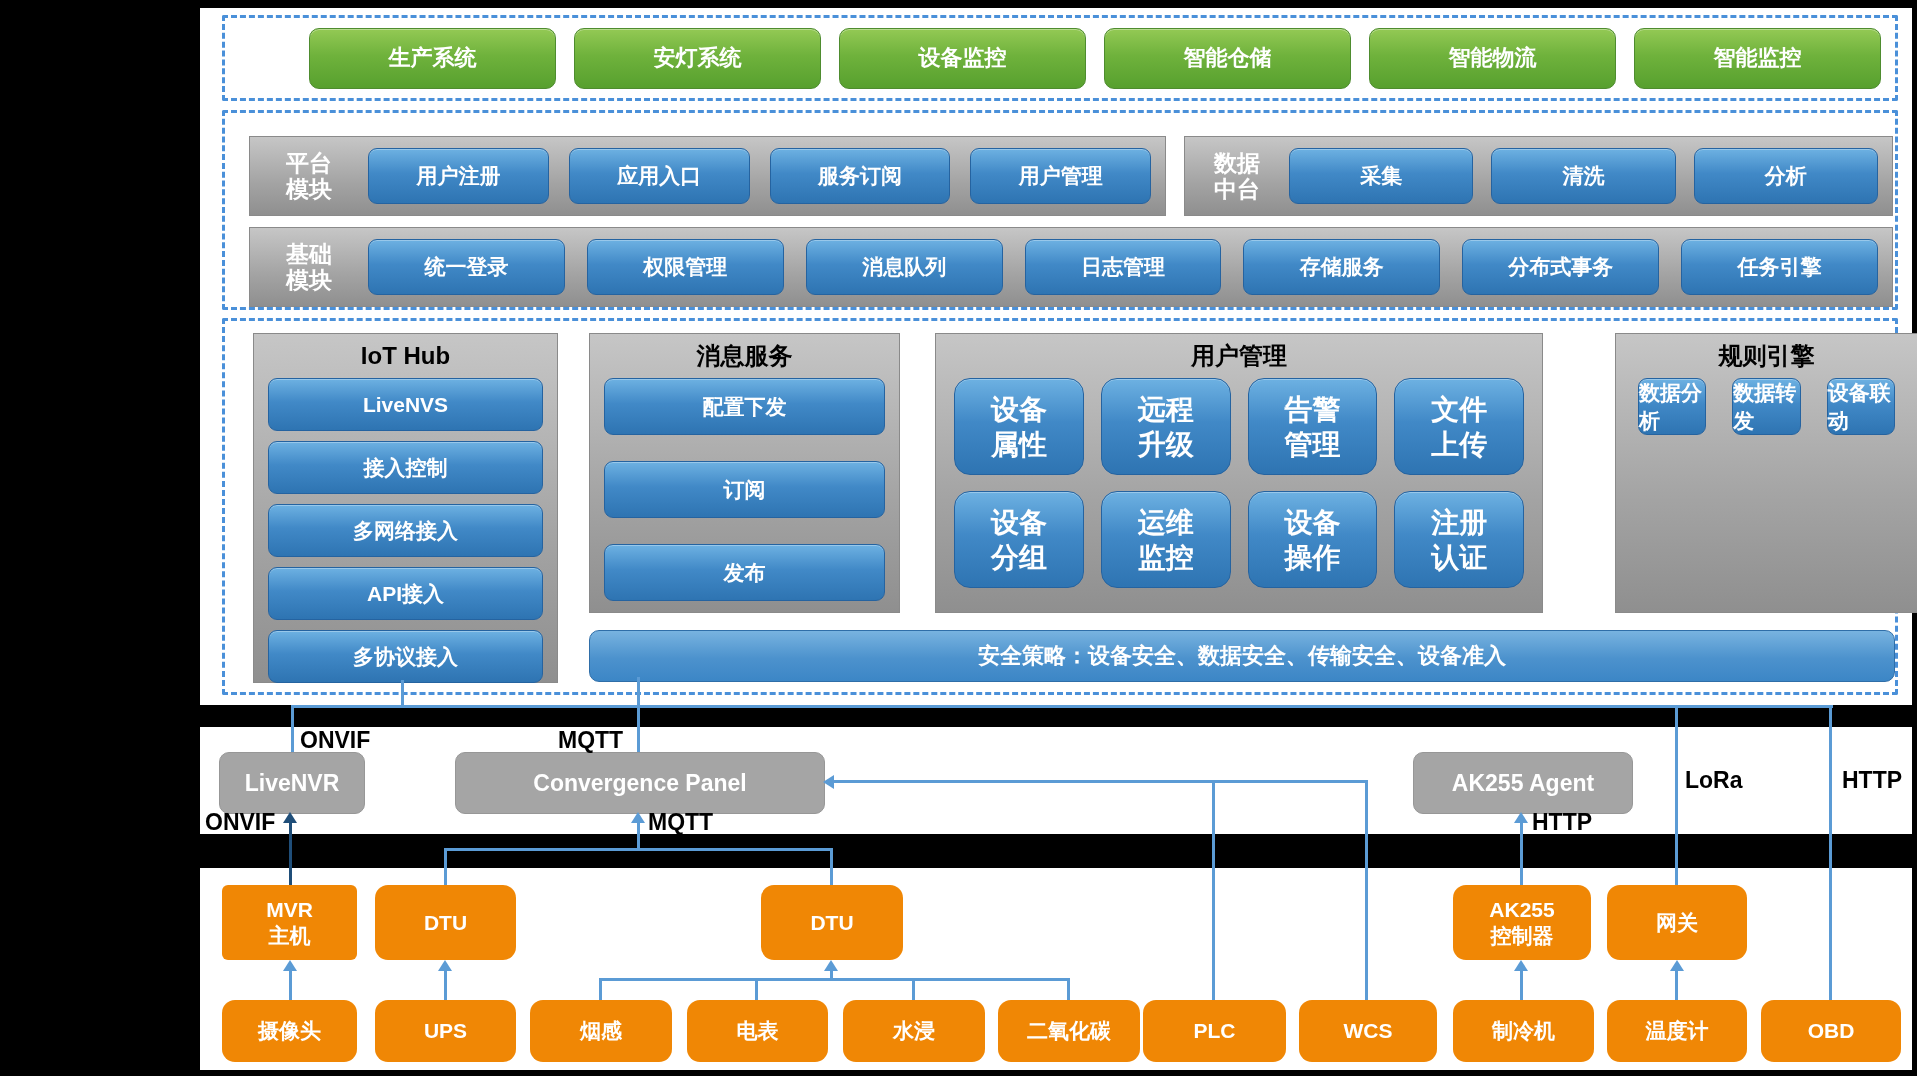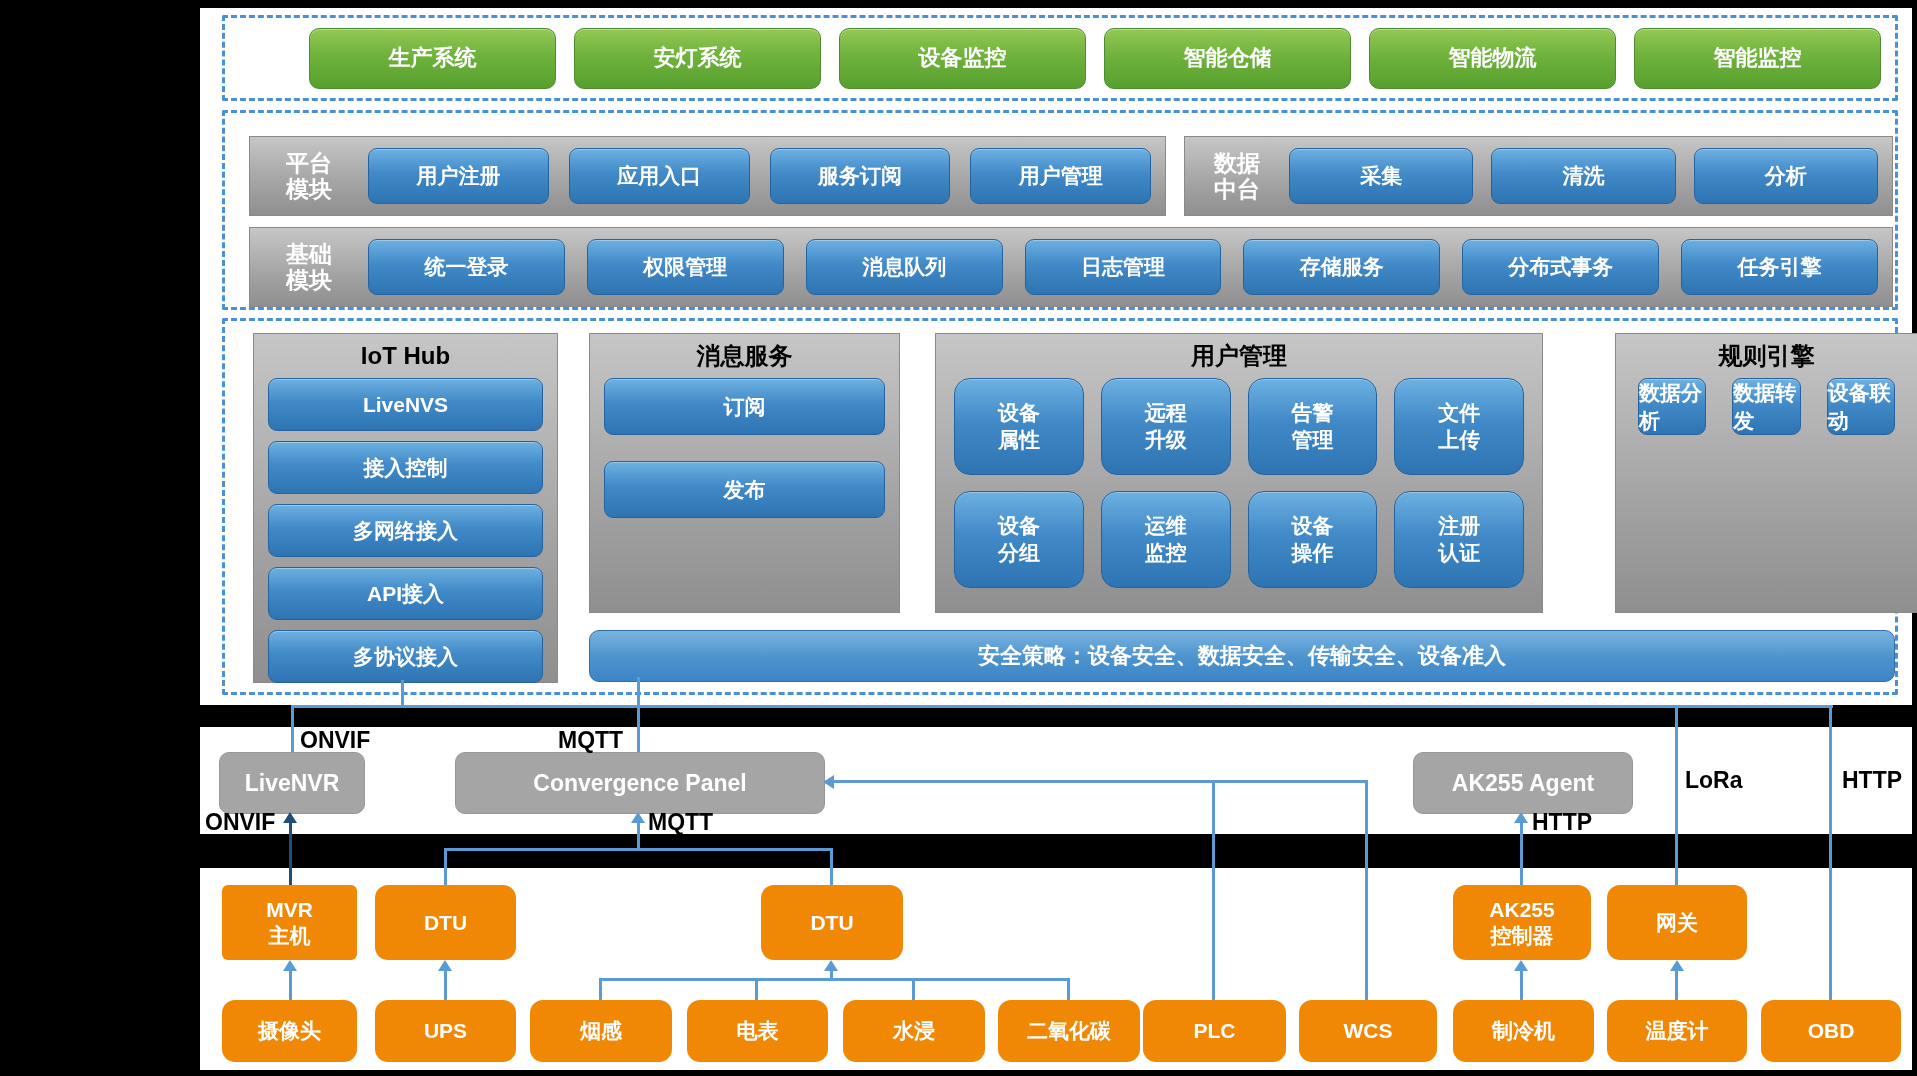--- a/index.html
+++ b/index.html
@@ -16,21 +16,21 @@
     display:flex;align-items:center;justify-content:center;box-shadow:inset 0 1px 0 rgba(255,255,255,.35);}
   
   .gray-panel{position:absolute;background:linear-gradient(180deg,#c6c6c6 0%,#a3a3a3 60%,#8f8f8f 100%);
     border:1px solid #8a8a8a;box-sizing:border-box;}
   .panel-label{color:#fff;font-weight:bold;font-size:23px;line-height:1.15;text-align:center;}
   .panel-title{color:#000;font-weight:bold;font-size:24px;text-align:center;}
   
   .btn-blue{background:linear-gradient(180deg,#6db1e2 0%,#4189c7 45%,#2e74b2 100%);
     border:1px solid #2563a0;border-radius:9px;color:#fff;font-weight:bold;font-size:21px;
     display:flex;align-items:center;justify-content:center;box-shadow:inset 0 1px 0 rgba(255,255,255,.3);}
-  .cell{border-radius:16px;font-size:21px;line-height:1.25;text-align:center;}
+  .cell{border-radius:16px;font-size:28px;line-height:1.25;text-align:center;}
   .secbar{background:linear-gradient(180deg,#78b3e0 0%,#4c92cd 55%,#3c86c6 100%);
     border:1px solid #2f6ea8;border-radius:10px;color:#fff;font-weight:bold;font-size:22px;
     display:flex;align-items:center;justify-content:center;}
   
   .gray-box{position:absolute;background:#a5a5a5;border:1px solid #979797;border-radius:10px;
     color:#fff;font-weight:bold;font-size:23px;display:flex;align-items:center;justify-content:center;}
   .proto{position:absolute;color:#000;font-weight:bold;font-size:23px;}
   
   .orange{position:absolute;background:#f08705;border-radius:13px;color:#fff;font-weight:bold;
     font-size:21px;line-height:1.2;display:flex;align-items:center;justify-content:center;text-align:center;}
@@ -107,20 +107,21 @@
           <div class="btn-blue" style="height:51px;">接入控制</div>
           <div class="btn-blue" style="height:51px;">多网络接入</div>
           <div class="btn-blue" style="height:51px;">API接入</div>
           <div class="btn-blue" style="height:51px;">多协议接入</div>
         </div>
       </div>
 
       <div class="gray-panel" style="left:364px;top:12px;width:311px;height:280px;">
         <div class="panel-title" style="line-height:44px;height:44px;">消息服务</div>
         <div style="display:flex;flex-direction:column;gap:26px;padding:0 14px;">
+          <div class="btn-blue" style="height:55px;">配置下发</div>
           <div class="btn-blue" style="height:55px;">订阅</div>
           <div class="btn-blue" style="height:55px;">发布</div>
         </div>
       </div>
 
       <div class="gray-panel" style="left:710px;top:12px;width:608px;height:280px;">
         <div class="panel-title" style="line-height:44px;height:44px;">用户管理</div>
         <div style="display:grid;grid-template-columns:repeat(4,1fr);gap:16px 17px;padding:0 18px;">
           <div class="btn-blue cell ml" style="height:95px;">设备
 属性</div>

